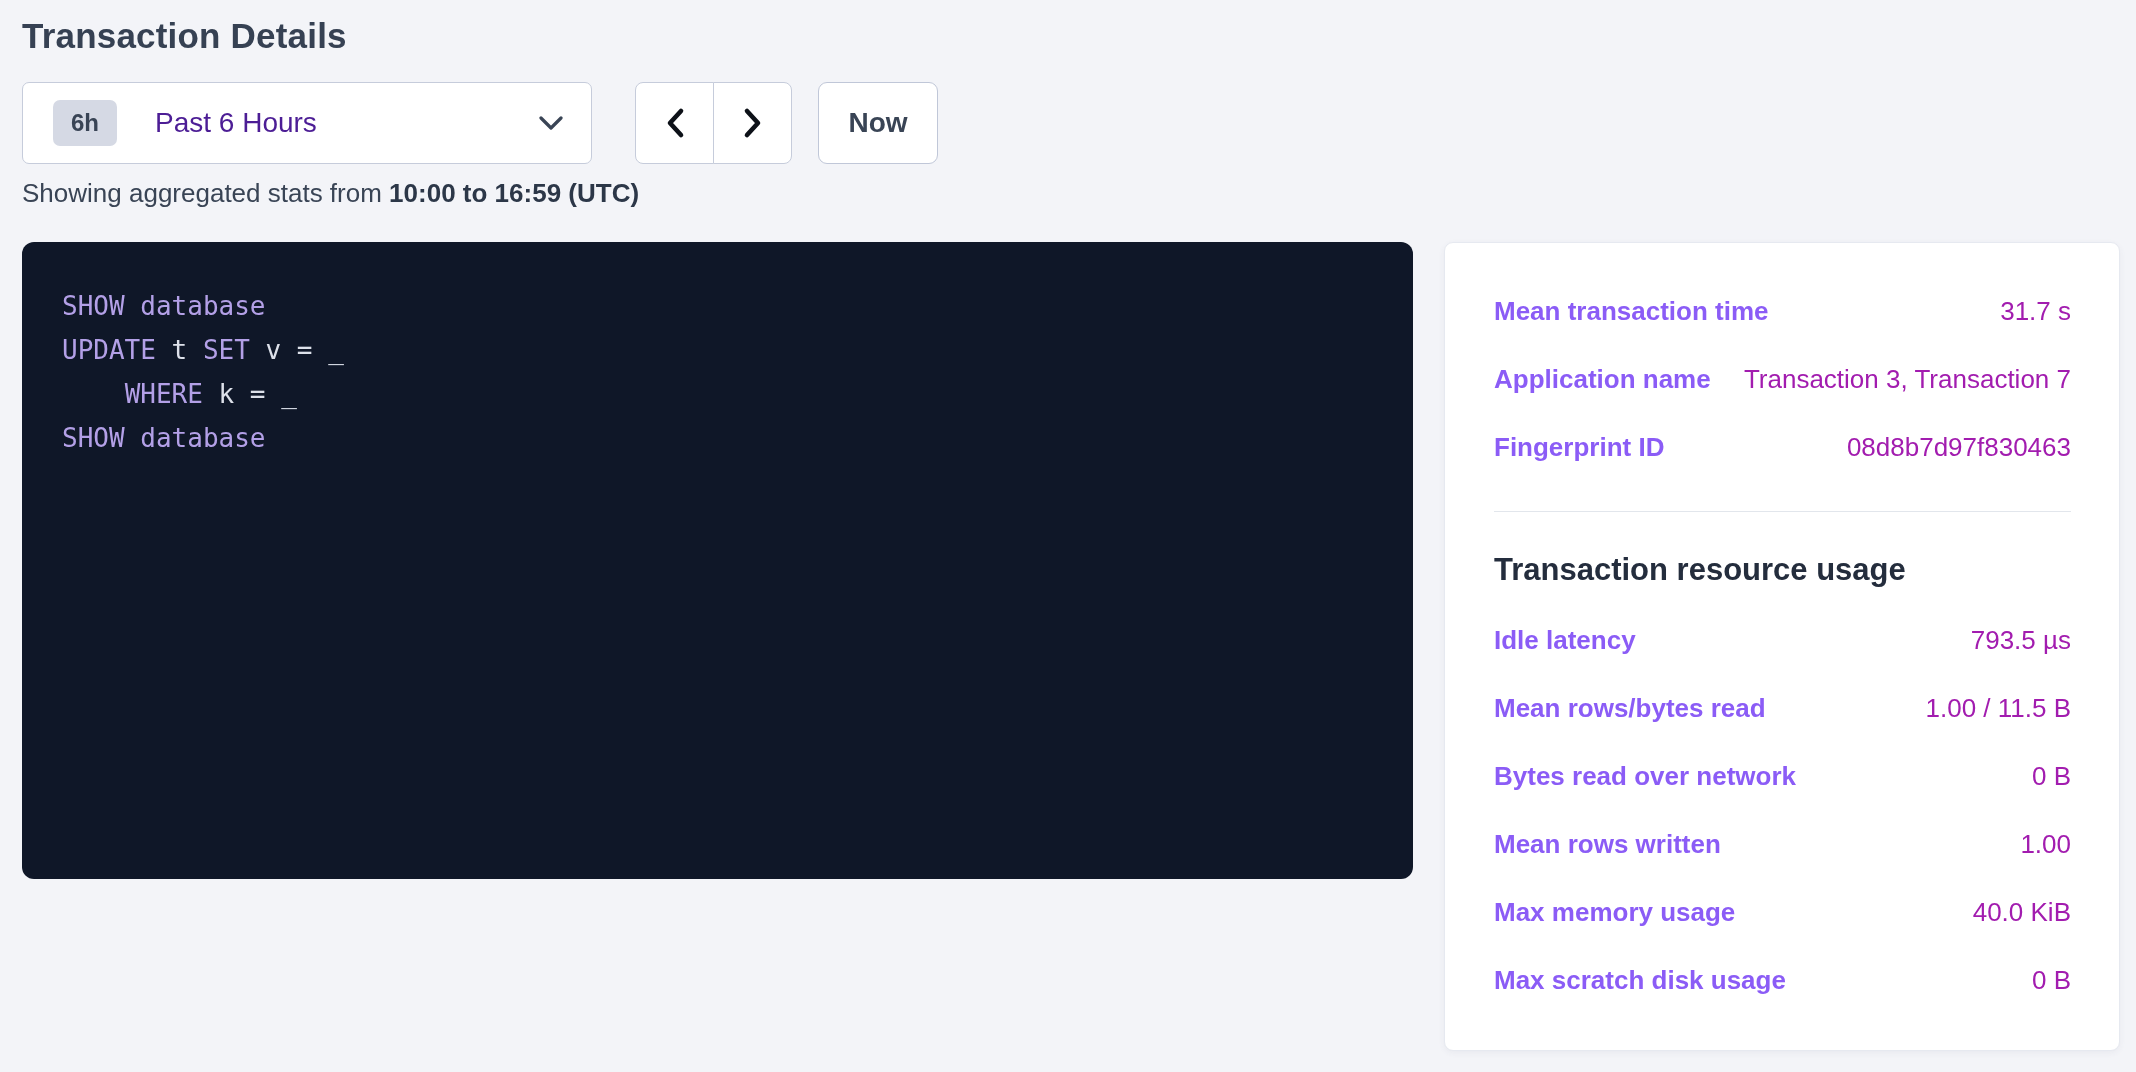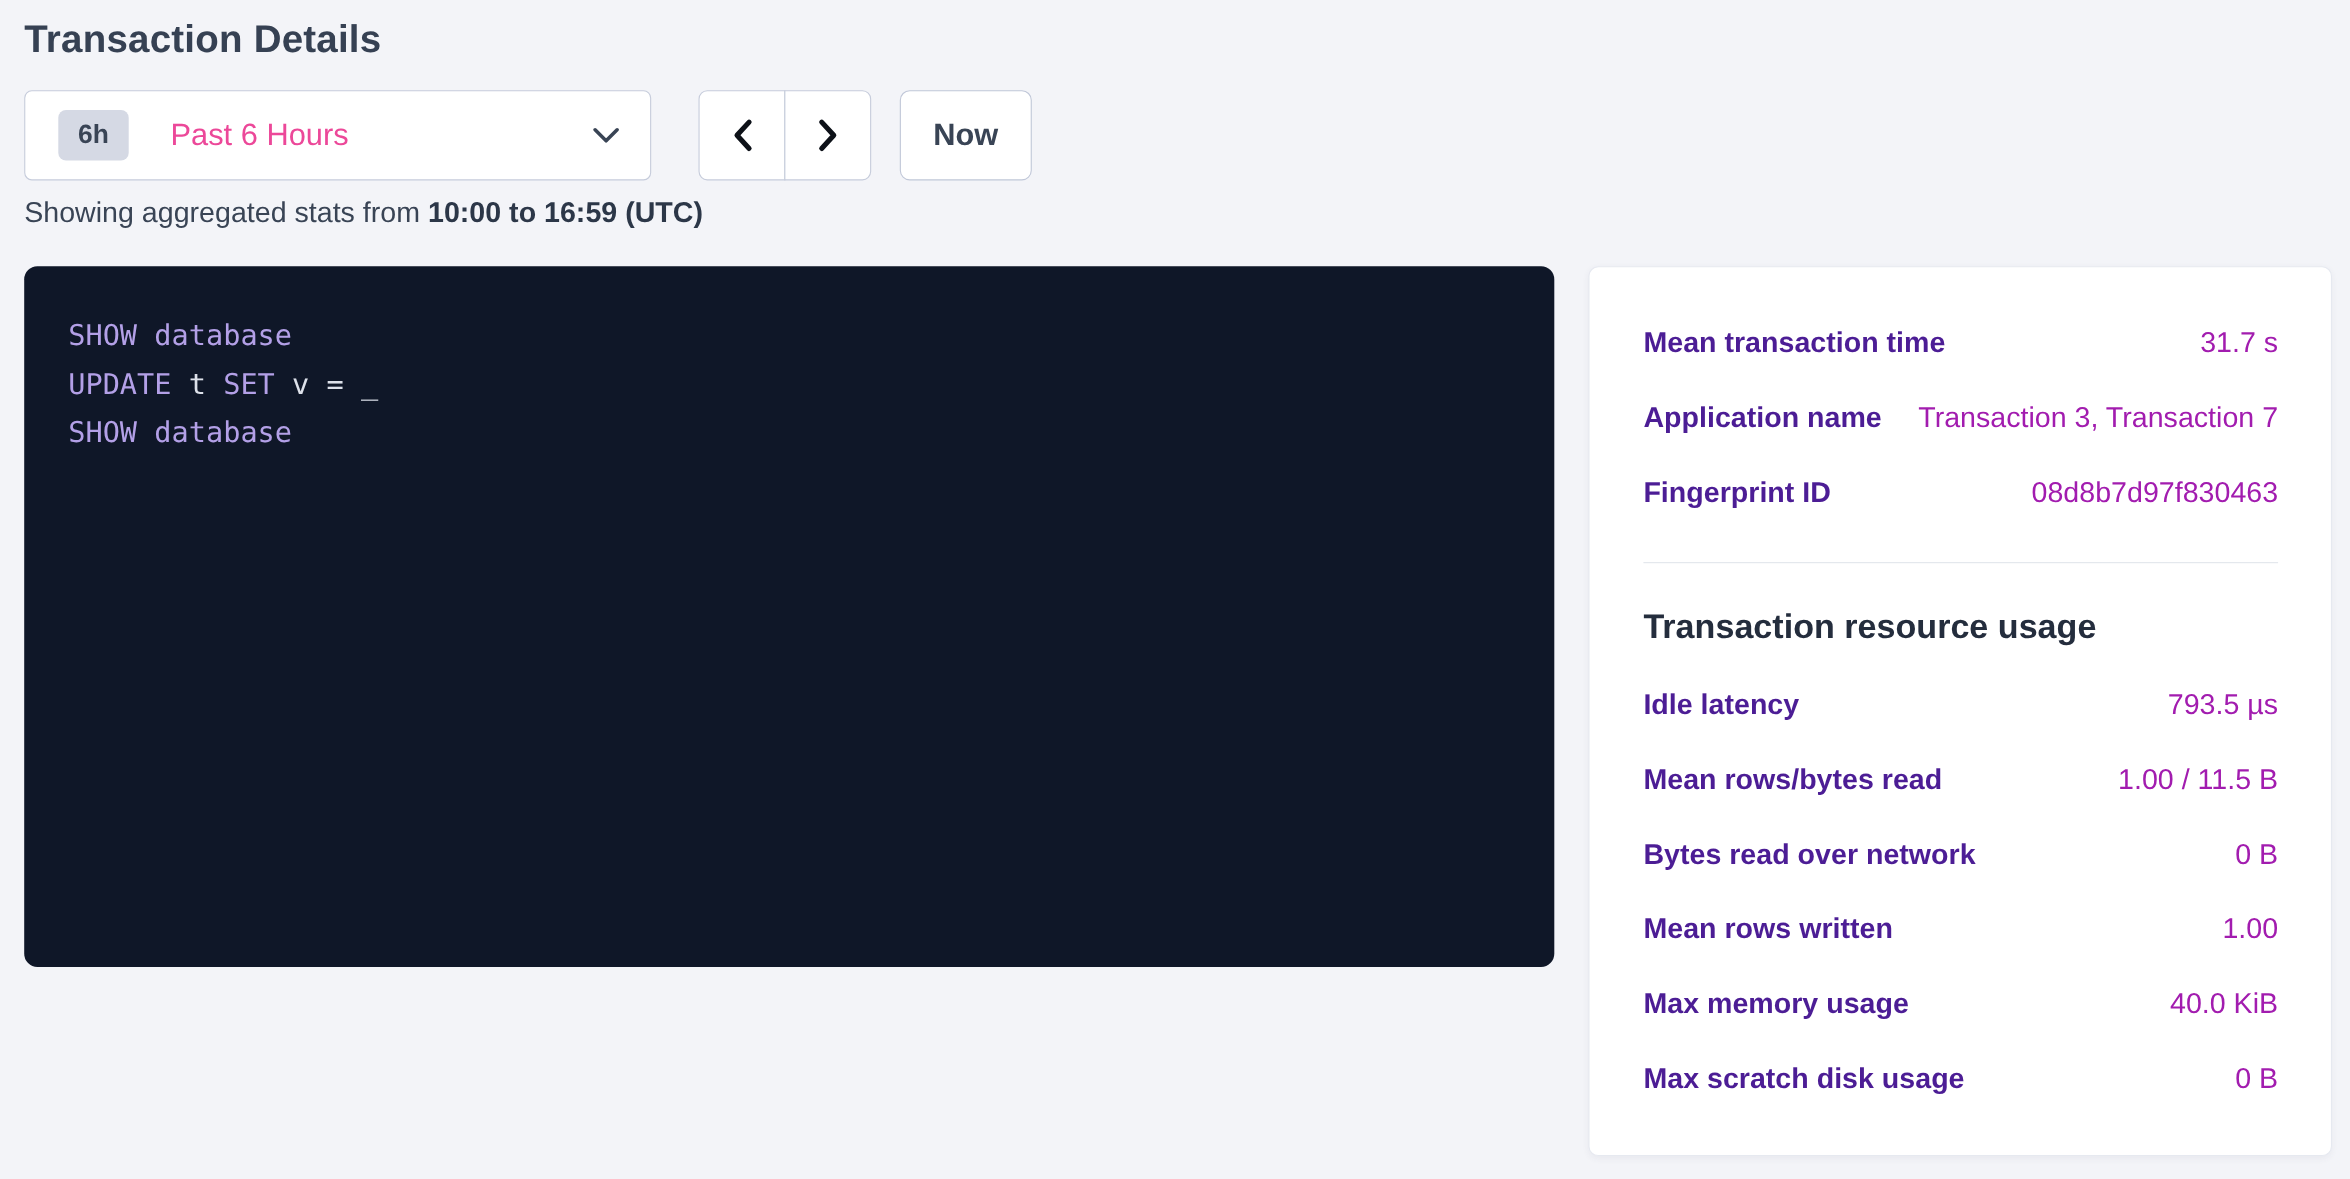--- a/index.html
+++ b/index.html
@@ -46,21 +46,21 @@
     background: #d5d9e4;
     color: #394455;
     font-weight: 700;
     font-size: 24px;
     border-radius: 7px;
     padding: 9px 18px;
     margin-right: 38px;
   }
   .time-label {
     font-size: 28px;
-    color: #ec4899;
+    color: #4c1d95;
     flex: 1;
   }
   .chevron-down {
     width: 24px;
     height: 14px;
     display: block;
   }
   .arrow-group {
     display: flex;
     margin-left: 32px;
@@ -132,21 +132,21 @@
     height: 68px;
     display: flex;
     align-items: center;
     justify-content: space-between;
     gap: 14px;
     white-space: nowrap;
   }
   .summary-row .label {
     font-size: 26px;
     font-weight: 700;
-    color: #4c1d95;
+    color: #8b5cf6;
   }
   .summary-row .value {
     font-size: 26px;
     font-weight: 400;
     color: #a21caf;
   }
   .panel-divider {
     border: none;
     border-top: 1px solid #e2e6ec;
     margin-top: 30px;
@@ -193,20 +193,21 @@
     <button class="now-btn">Now</button>
   </div>
 
   <p class="subtitle"><span>Showing aggregated stats from </span><b>10:00 to 16:59 (UTC)</b></p>
 
   <div class="main">
 
     <div class="code-block">
       <div class="code-line"><span class="kw">SHOW database</span></div>
       <div class="code-line"><span class="kw">UPDATE</span><span class="plain"> t </span><span class="kw">SET</span><span class="plain"> v = _</span></div>
+      <div class="code-line"><span class="plain">    </span><span class="kw">WHERE</span><span class="plain"> k = _</span></div>
       <div class="code-line"><span class="kw">SHOW database</span></div>
     </div>
 
     <aside class="summary-panel">
 
       <div class="summary-row">
         <span class="label">Mean transaction time</span>
         <span class="value">31.7 s</span>
       </div>
       <div class="summary-row">

